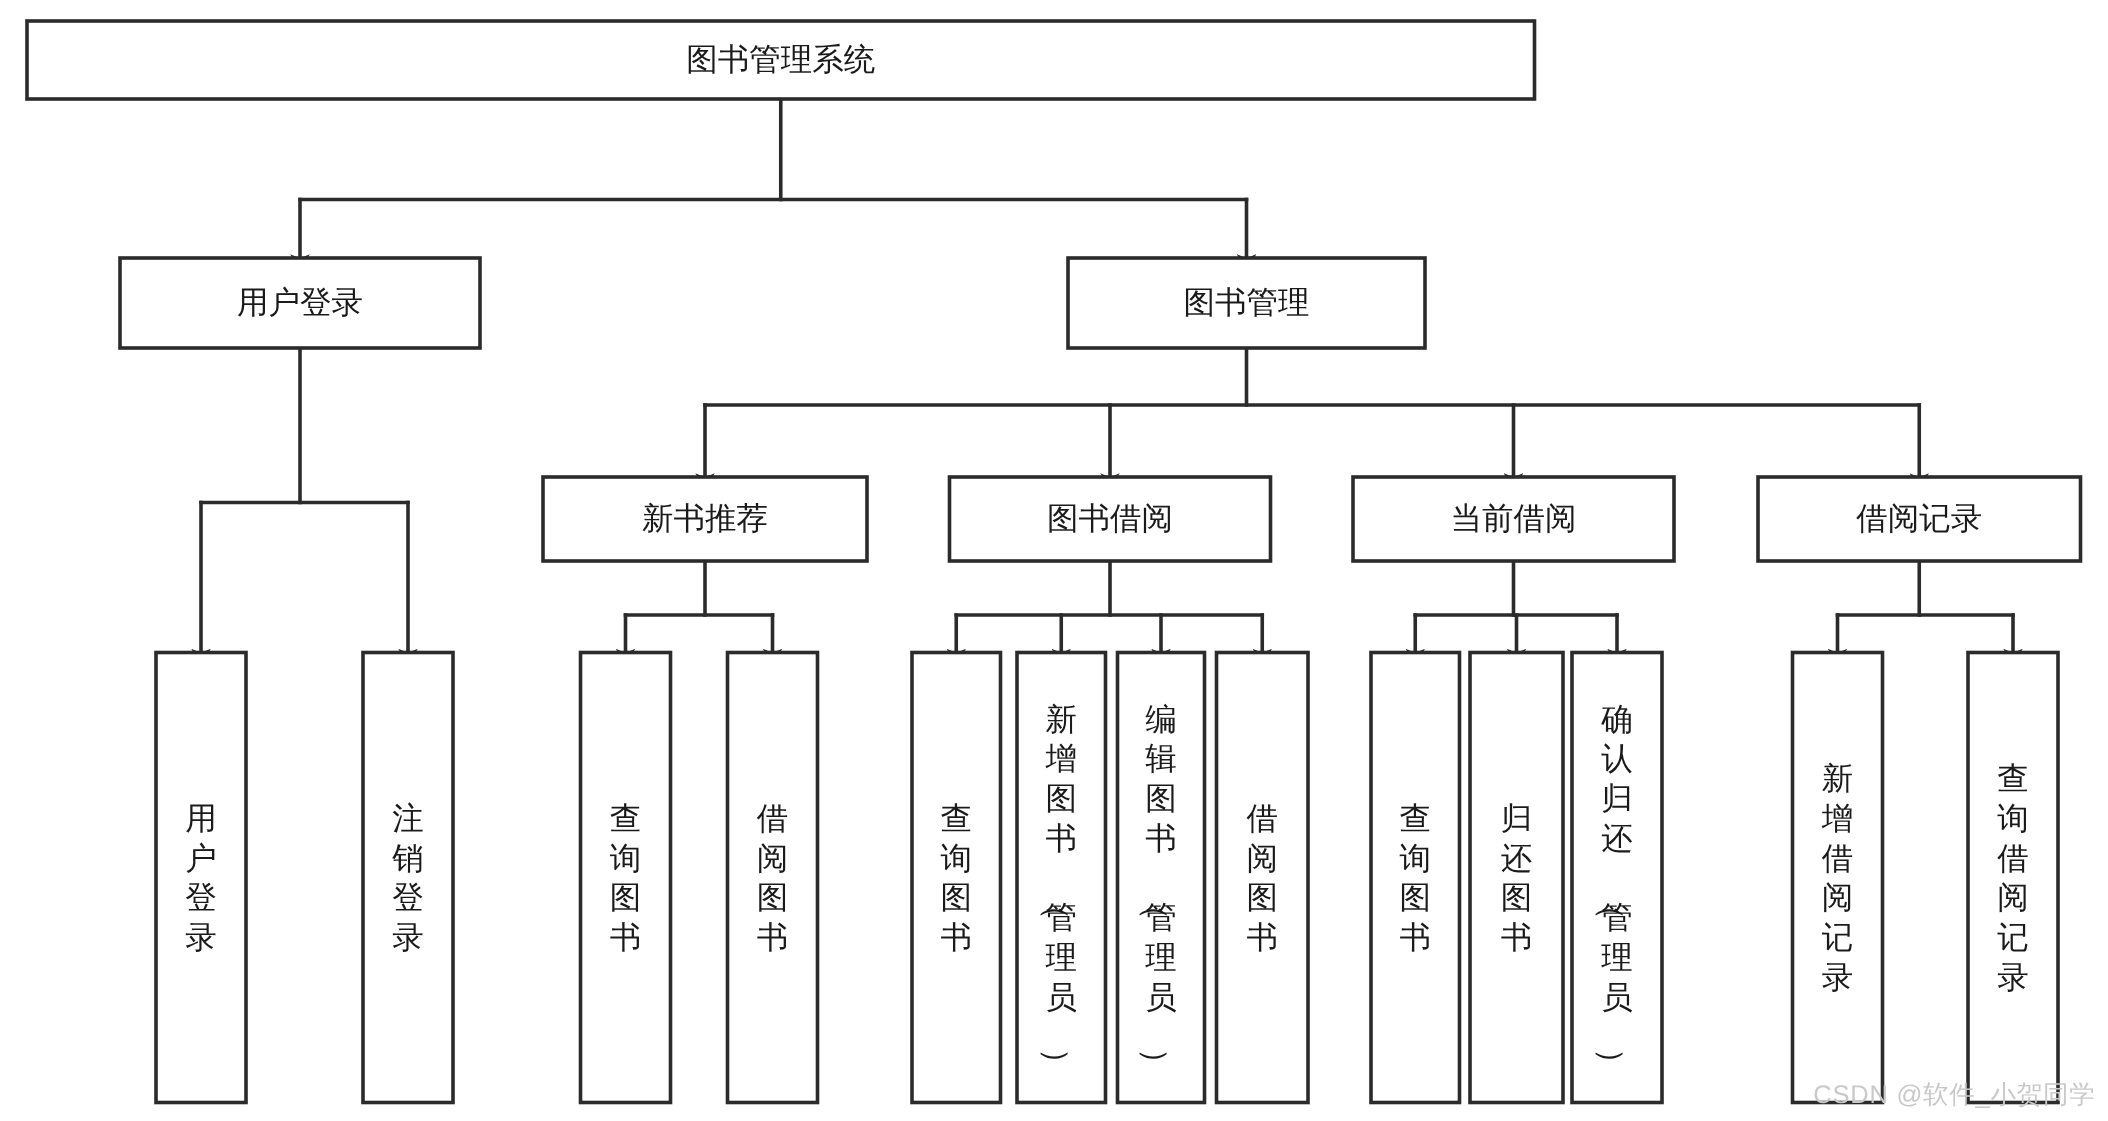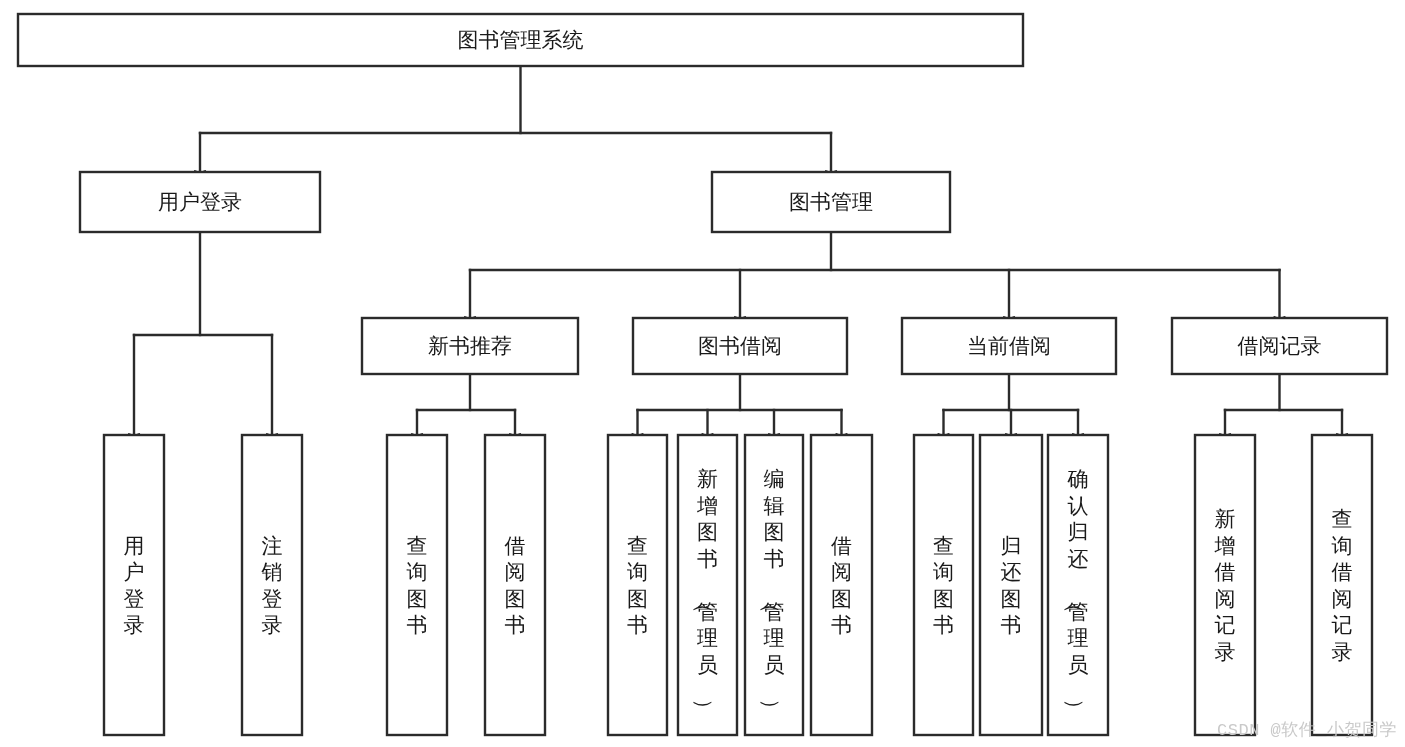--- a/index.html
+++ b/index.html
@@ -53,21 +53,21 @@
     stroke-linecap: square;
   }
   .arrow-head {
     fill: #2b2b2b;
     stroke: none;
   }
   .watermark-text {
     position: absolute;
     right: 8px;
     bottom: 6px;
-    font-family: Liberation Mono, monospace;
+    font-family: Liberation Sans, sans-serif;
     font-size: 17px;
     color: #c9c9c9;
     letter-spacing: 0.5px;
     white-space: nowrap;
     user-select: none;
   }
 </style>
 </head>
 <body>
 

